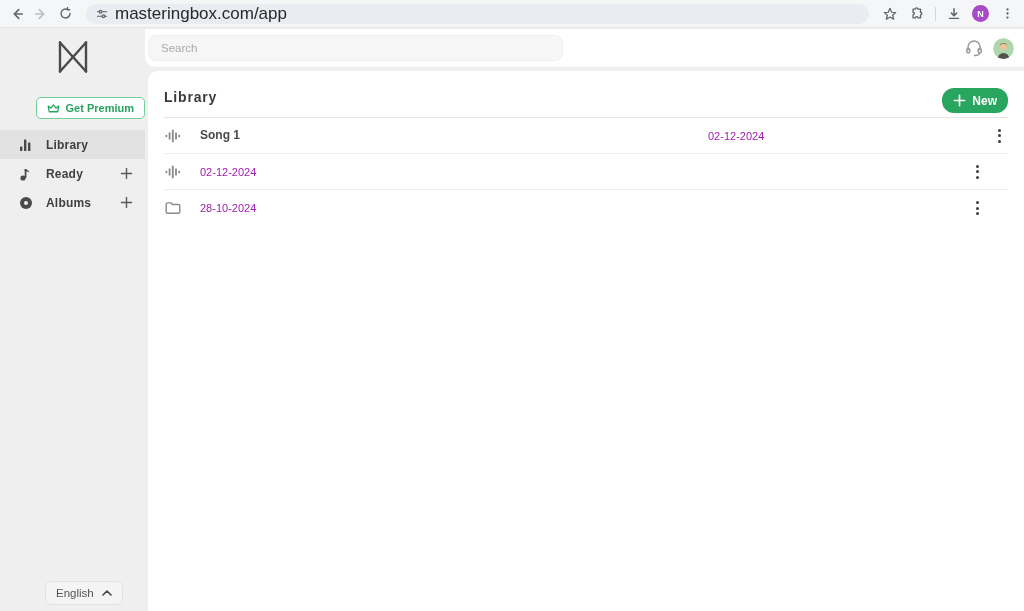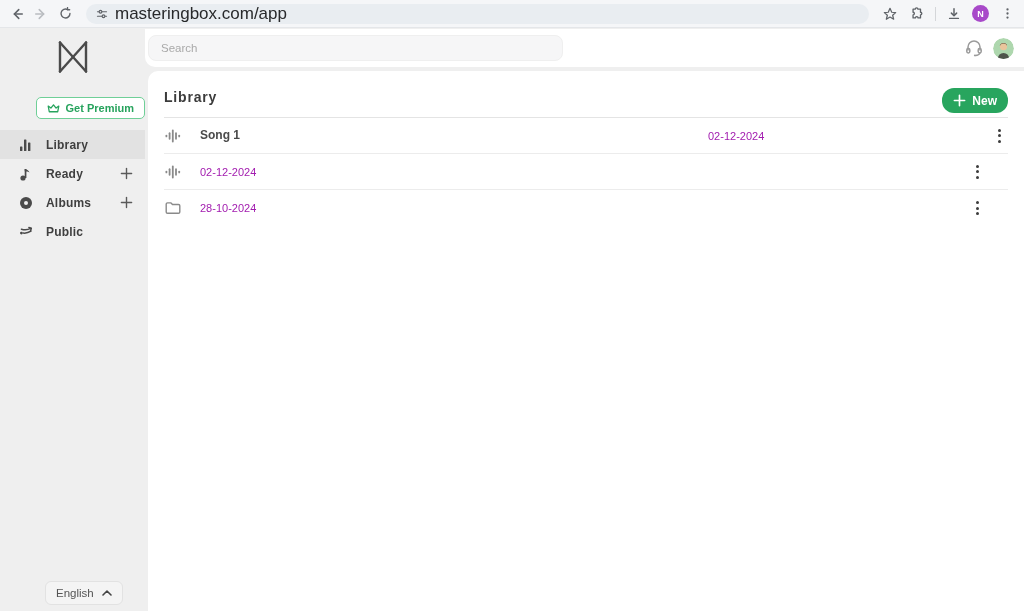--- a/index.html
+++ b/index.html
@@ -200,31 +200,20 @@
             </svg>
         </span>
         <span class="ni-label">Albums</span>
         <span class="ni-add">
           <svg width="13" height="13" viewBox="0 0 14 14" fill="none" stroke="currentColor" stroke-width="1.5" stroke-linecap="round">
               <path d="M7 1.5 V12.5"></path>
               <path d="M1.5 7 H12.5"></path>
             </svg>
         </span>
       </div>
-      <div class="nav-item">
-        <span class="ni-icon">
-          <svg width="14" height="13" viewBox="0 0 15 13" fill="none" stroke="currentColor" stroke-width="1.6" stroke-linecap="round" stroke-linejoin="round">
-              <circle cx="2.6" cy="8.2" r="1.5" fill="currentColor" stroke="none"></circle>
-              <path d="M2.6 4 Q8 5.5 12.6 3.2"></path>
-              <path d="M4.6 8.2 Q9 8.6 12.8 6.2"></path>
-              <path d="M10.6 2.2 L13.2 3 L12.4 5.6"></path>
-            </svg>
-        </span>
-        <span class="ni-label">Public</span>
-      </div>
     </div>
     <button class="lang-btn">
       <span>English</span>
       <span class="chev">
         <svg width="10" height="6" viewBox="0 0 10 6" fill="none" stroke="currentColor" stroke-width="1.6" stroke-linecap="round" stroke-linejoin="round">
             <path d="M1 5 L5 1 L9 5"></path>
           </svg>
       </span>
     </button>
   </div>

